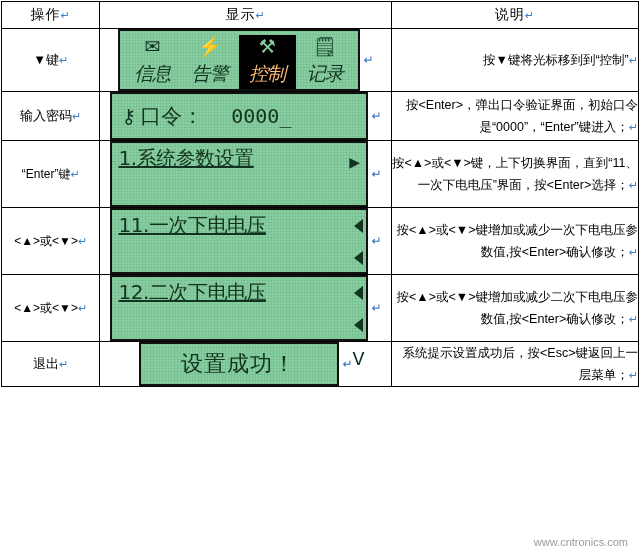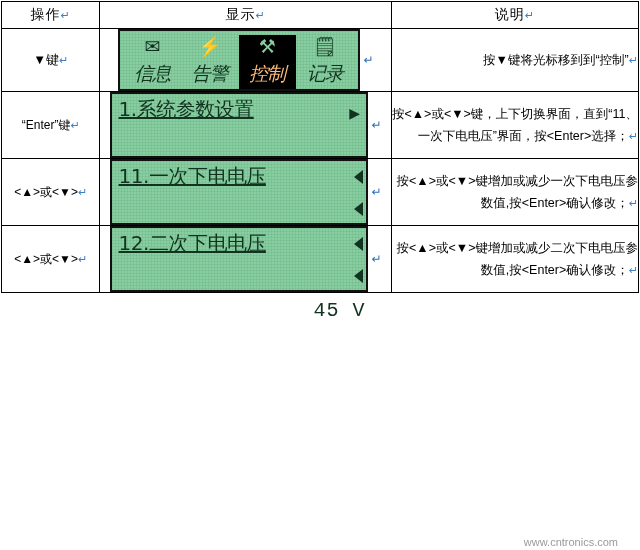--- a/index.html
+++ b/index.html
@@ -210,21 +210,21 @@
   }
   .blue-mark {
     display: inline-block;
     color: #2e6fb7;
     font-size: 12px;
     margin-left: 4px;
     vertical-align: middle;
   }
   .watermark {
     position: absolute;
-    right: 22px;
+    right: 12px;
     bottom: 2px;
     font-size: 11px;
     color: #9a9a9a;
     font-family: "Liberation Sans", sans-serif;
   }
   .dispwrap {
     display: flex;
     align-items: center;
     justify-content: center;
   }
@@ -262,20 +262,36 @@
               <div class="label-cell inv">控制</div>
               <div class="label-cell">记录</div>
             </div>
           </div>
           <span class="blue-mark">↵</span>
         </div>
       </td>
       <td class="desccell"><span>按▼键将光标移到到“控制”</span><span class="pilcrow">↵</span></td>
     </tr>
 
+    <tr>
+      <td class="opcell"><span>输入密码</span><span class="pilcrow">↵</span></td>
+      <td class="dispcell">
+        <div class="dispwrap">
+          <div class="lcd lcd-wide">
+            <div class="pw-line">
+              <span class="pw-key">⚷</span>
+              <span class="pw-label">口令：</span>
+              <span class="pw-value">0000_</span>
+            </div>
+          </div>
+          <span class="blue-mark">↵</span>
+        </div>
+      </td>
+      <td class="desccell"><span>按&lt;Enter&gt;，弹出口令验证界面，初始口令是“0000”，“Enter”键进入；</span><span class="pilcrow">↵</span></td>
+    </tr>
 
     <tr>
       <td class="opcell"><span class="small">“Enter”键</span><span class="pilcrow">↵</span></td>
       <td class="dispcell">
         <div class="dispwrap">
           <div class="lcd lcd-two">
             <div class="lcd-l1"><span>1.系统参数设置</span><span class="arrow-right">▶</span></div>
             <div class="lcd-l2">进入</div>
           </div>
           <span class="blue-mark">↵</span>
@@ -309,16 +325,28 @@
             <div class="lcd-l2">45  V</div>
             <div class="marker-dot"></div>
             <div class="marker-dot2"></div>
           </div>
           <span class="blue-mark">↵</span>
         </div>
       </td>
       <td class="desccell"><span>按&lt;▲&gt;或&lt;▼&gt;键增加或减少二次下电电压参数值,按&lt;Enter&gt;确认修改；</span><span class="pilcrow">↵</span></td>
     </tr>
 
+    <tr>
+      <td class="opcell"><span>退出</span><span class="pilcrow">↵</span></td>
+      <td class="dispcell">
+        <div class="dispwrap">
+          <div class="lcd lcd-ok">
+            <div class="ok-text">设置成功！</div>
+          </div>
+          <span class="blue-mark">↵</span>
+        </div>
+      </td>
+      <td class="desccell"><span>系统提示设置成功后，按&lt;Esc&gt;键返回上一层菜单；</span><span class="pilcrow">↵</span></td>
+    </tr>
   </tbody>
 </table>
 
 <div class="watermark">www.cntronics.com</div>
 
 </body></html>

